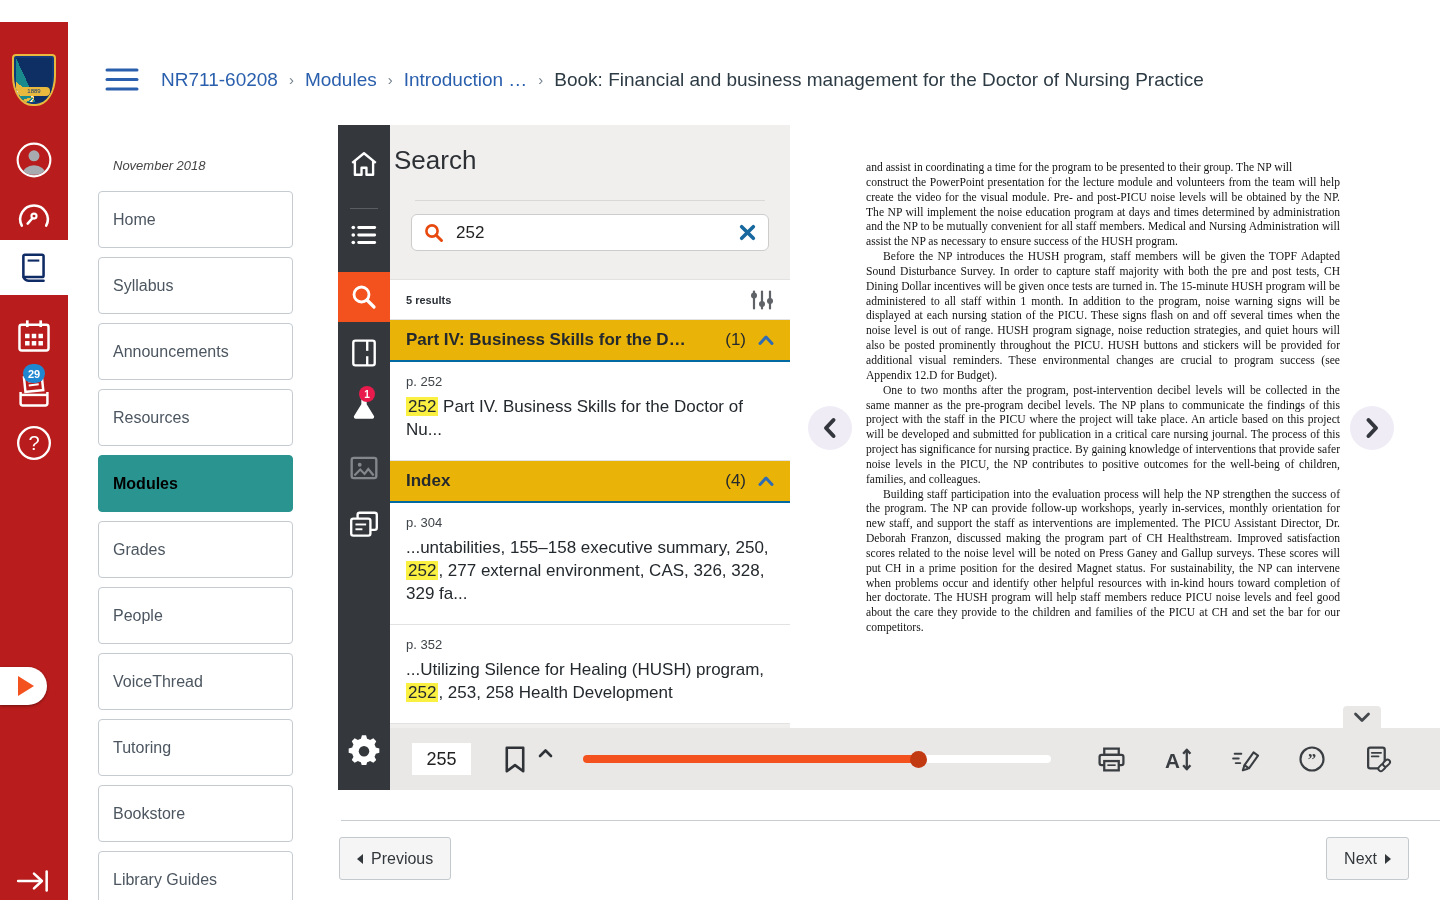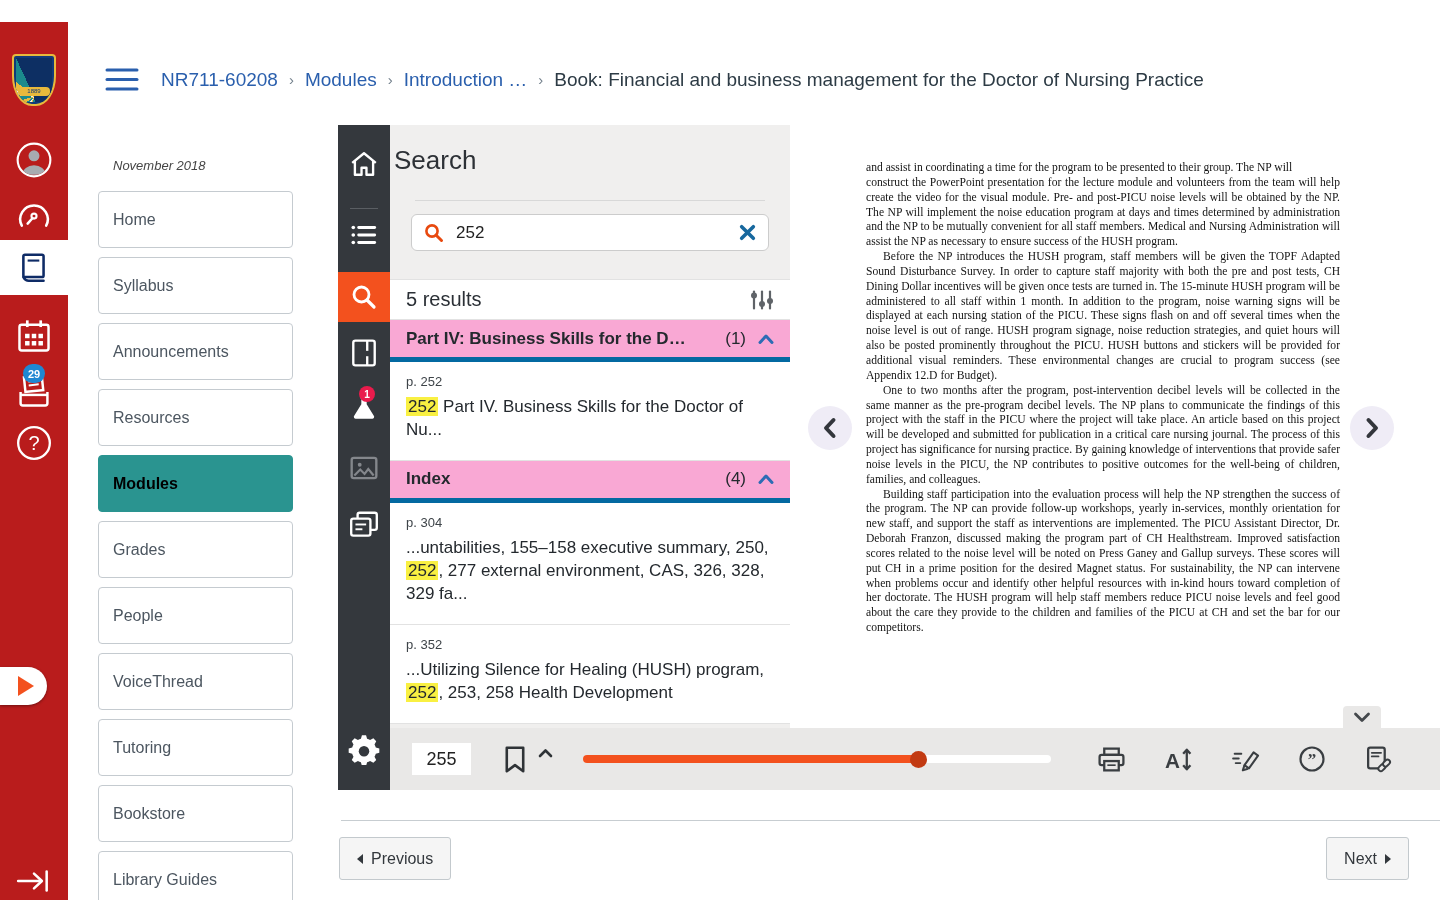--- a/index.html
+++ b/index.html
@@ -54,23 +54,23 @@
 
   .panel { position:relative; width:400px; height:603px; background:#f0efee; flex:none; overflow:hidden; }
   .panel-title { font-size:26px; color:#2d3136; padding:20px 0 0 4px; font-weight:400; }
   .panel-rule { border-top:1px solid #d8d8d8; margin:24px 25px 0 25px; }
   .search-box { margin:13px 21px 0 21px; height:37px; background:#fff; border:1px solid #ccc; border-radius:6px;
                 display:flex; align-items:center; padding:0 12px; }
   .search-box input { border:none; outline:none; flex:1; font-size:17px; color:#222; margin-left:12px;
                       font-family:"Liberation Sans",sans-serif; background:transparent; }
   .results-header { margin-top:28px; background:#fff; height:41px; display:flex; align-items:center;
                     padding:0 16px; border-bottom:1px solid #e2e2e2; border-top:1px solid #e2e2e2; }
-  .results-count { font-size:20px; font-weight:normal; color:#2b3036; flex:1; }
-  .group-header { background:#f9a8d4; height:42px; display:flex; align-items:center; padding:0 16px;
-                  border-bottom:5px solid #0369a1; cursor:pointer; }
+  .results-count { font-size:11px; font-weight:bold; color:#2b3036; flex:1; }
+  .group-header { background:#eab308; height:42px; display:flex; align-items:center; padding:0 16px;
+                  border-bottom:2px solid #0369a1; cursor:pointer; }
   .group-title { font-size:17px; font-weight:bold; color:#24292e; flex:1; white-space:nowrap;
                  overflow:hidden; text-overflow:ellipsis; }
   .group-count { font-size:17px; color:#24292e; margin:0 12px 0 8px; }
   .result { background:#fff; padding:12px 16px 18px 16px; border-bottom:1px solid #e2e2e2; cursor:pointer; }
   .result .pg { font-size:13px; color:#3e4449; margin-bottom:7px; }
   .result .snippet { font-size:17px; color:#24292e; line-height:1.35; }
   .snippet mark { background:#f9f042; color:#24292e; padding:0 2px; }
 
   .bookarea { position:relative; flex:1; height:603px; background:#fff; overflow:hidden; }
   .page-text { position:absolute; left:76px; top:-7px; width:474px; font-family:"Liberation Serif", serif;

